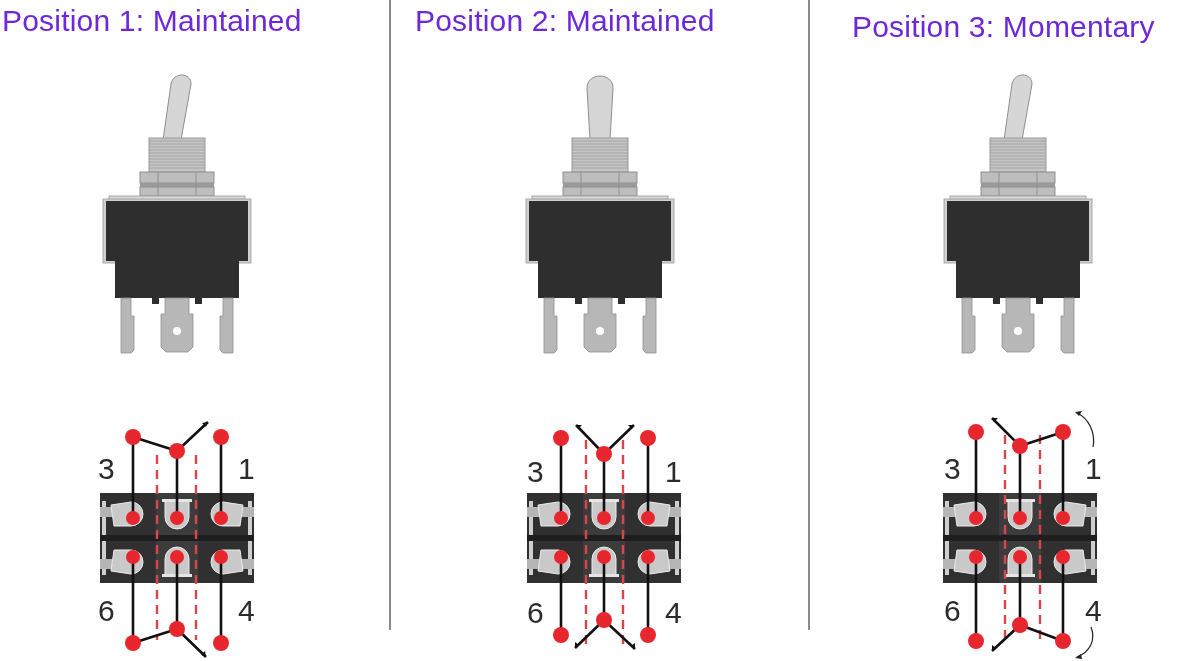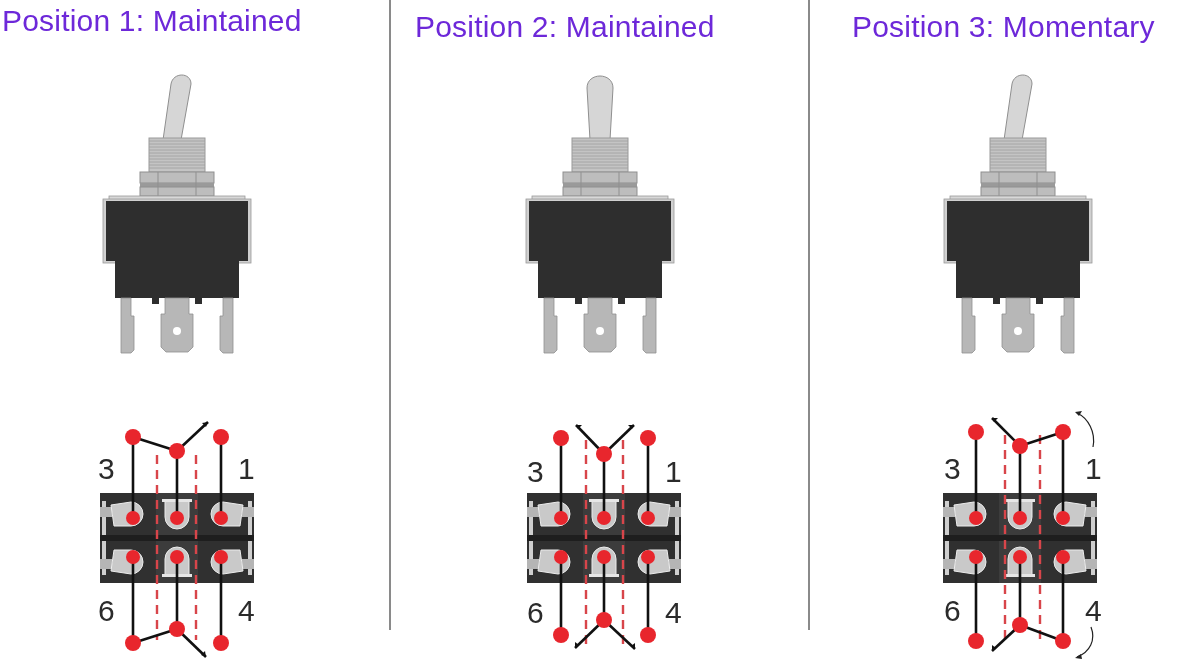--- a/index.html
+++ b/index.html
@@ -6,21 +6,21 @@
   body { width: 1200px; height: 661px; position: relative; overflow: hidden; font-family: "Liberation Sans", sans-serif; }
   .panel-title { position: absolute; top: 4px; font-size: 30px; color: #6d28d9; white-space: nowrap; letter-spacing: 0.2px; }
   .divider { position: absolute; top: 0; width: 2px; background: #8a8a8a; }
   .num { position: absolute; font-size: 30px; color: #2b2b2b; }
   svg { position: absolute; left: 0; top: 0; }
 </style>
 </head>
 <body>
 
 <div class="panel-title" style="left:2px;">Position 1: Maintained</div>
-<div class="panel-title" style="left:415px; top:10px;">Position 2: Maintained</div>
+<div class="panel-title" style="left:415px; top:4px;">Position 2: Maintained</div>
 <div class="panel-title" style="left:852px; top:10px;">Position 3: Momentary</div>
 
 <div class="divider" style="left:389px; height:630px;"></div>
 <div class="divider" style="left:808px; height:630px;"></div>
 
 <div class="num" style="left:98px; top:452px;">3</div>
 <div class="num" style="left:238px; top:452px;">1</div>
 <div class="num" style="left:98px; top:594px;">6</div>
 <div class="num" style="left:238px; top:594px;">4</div>
 

